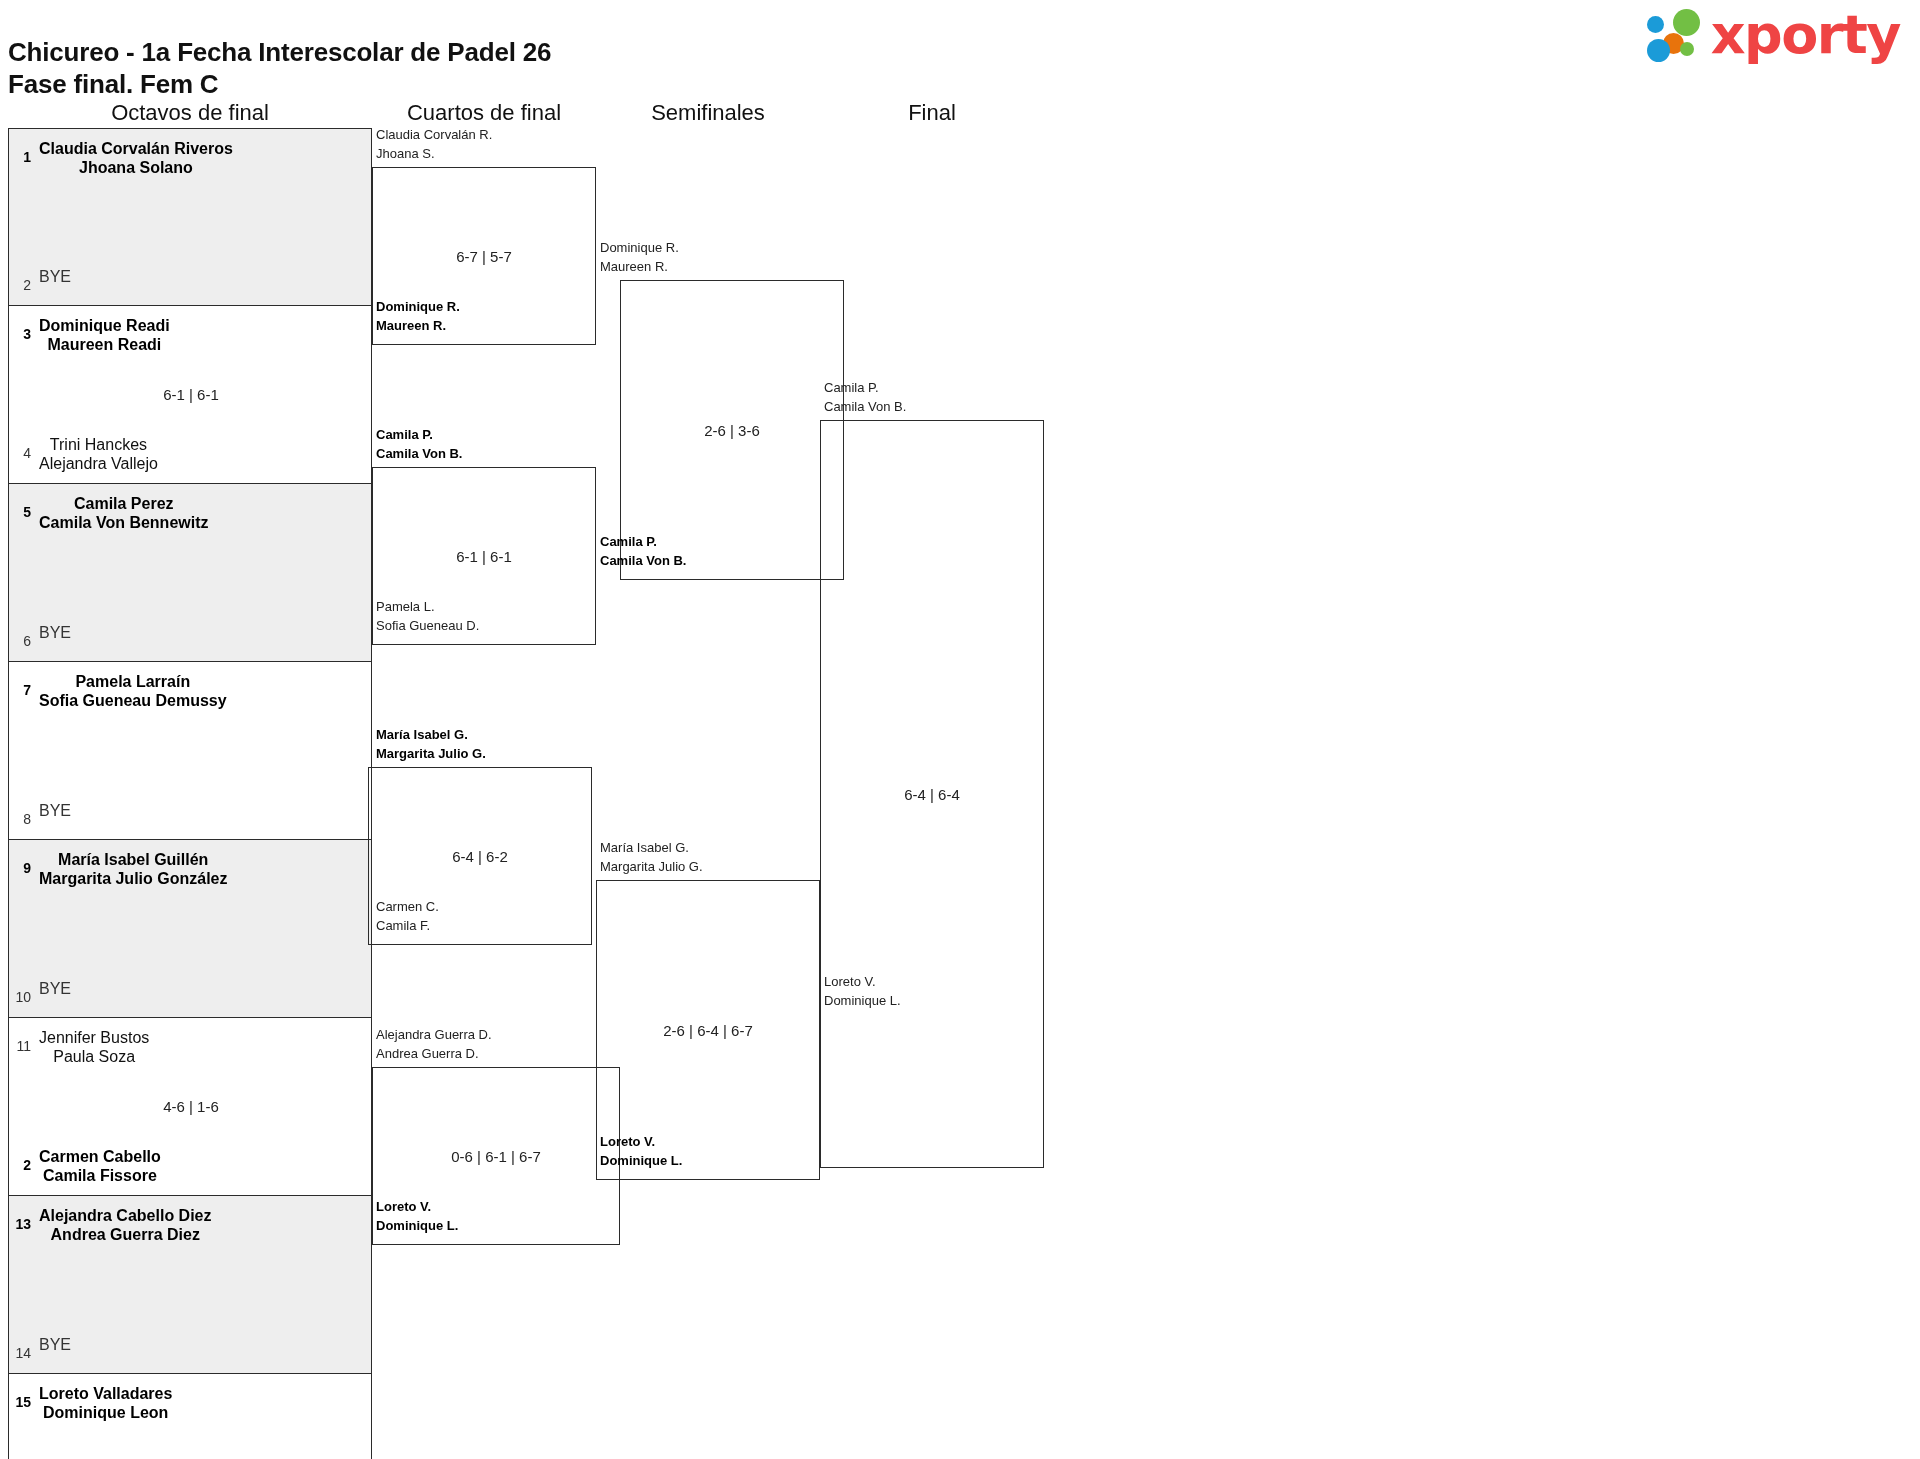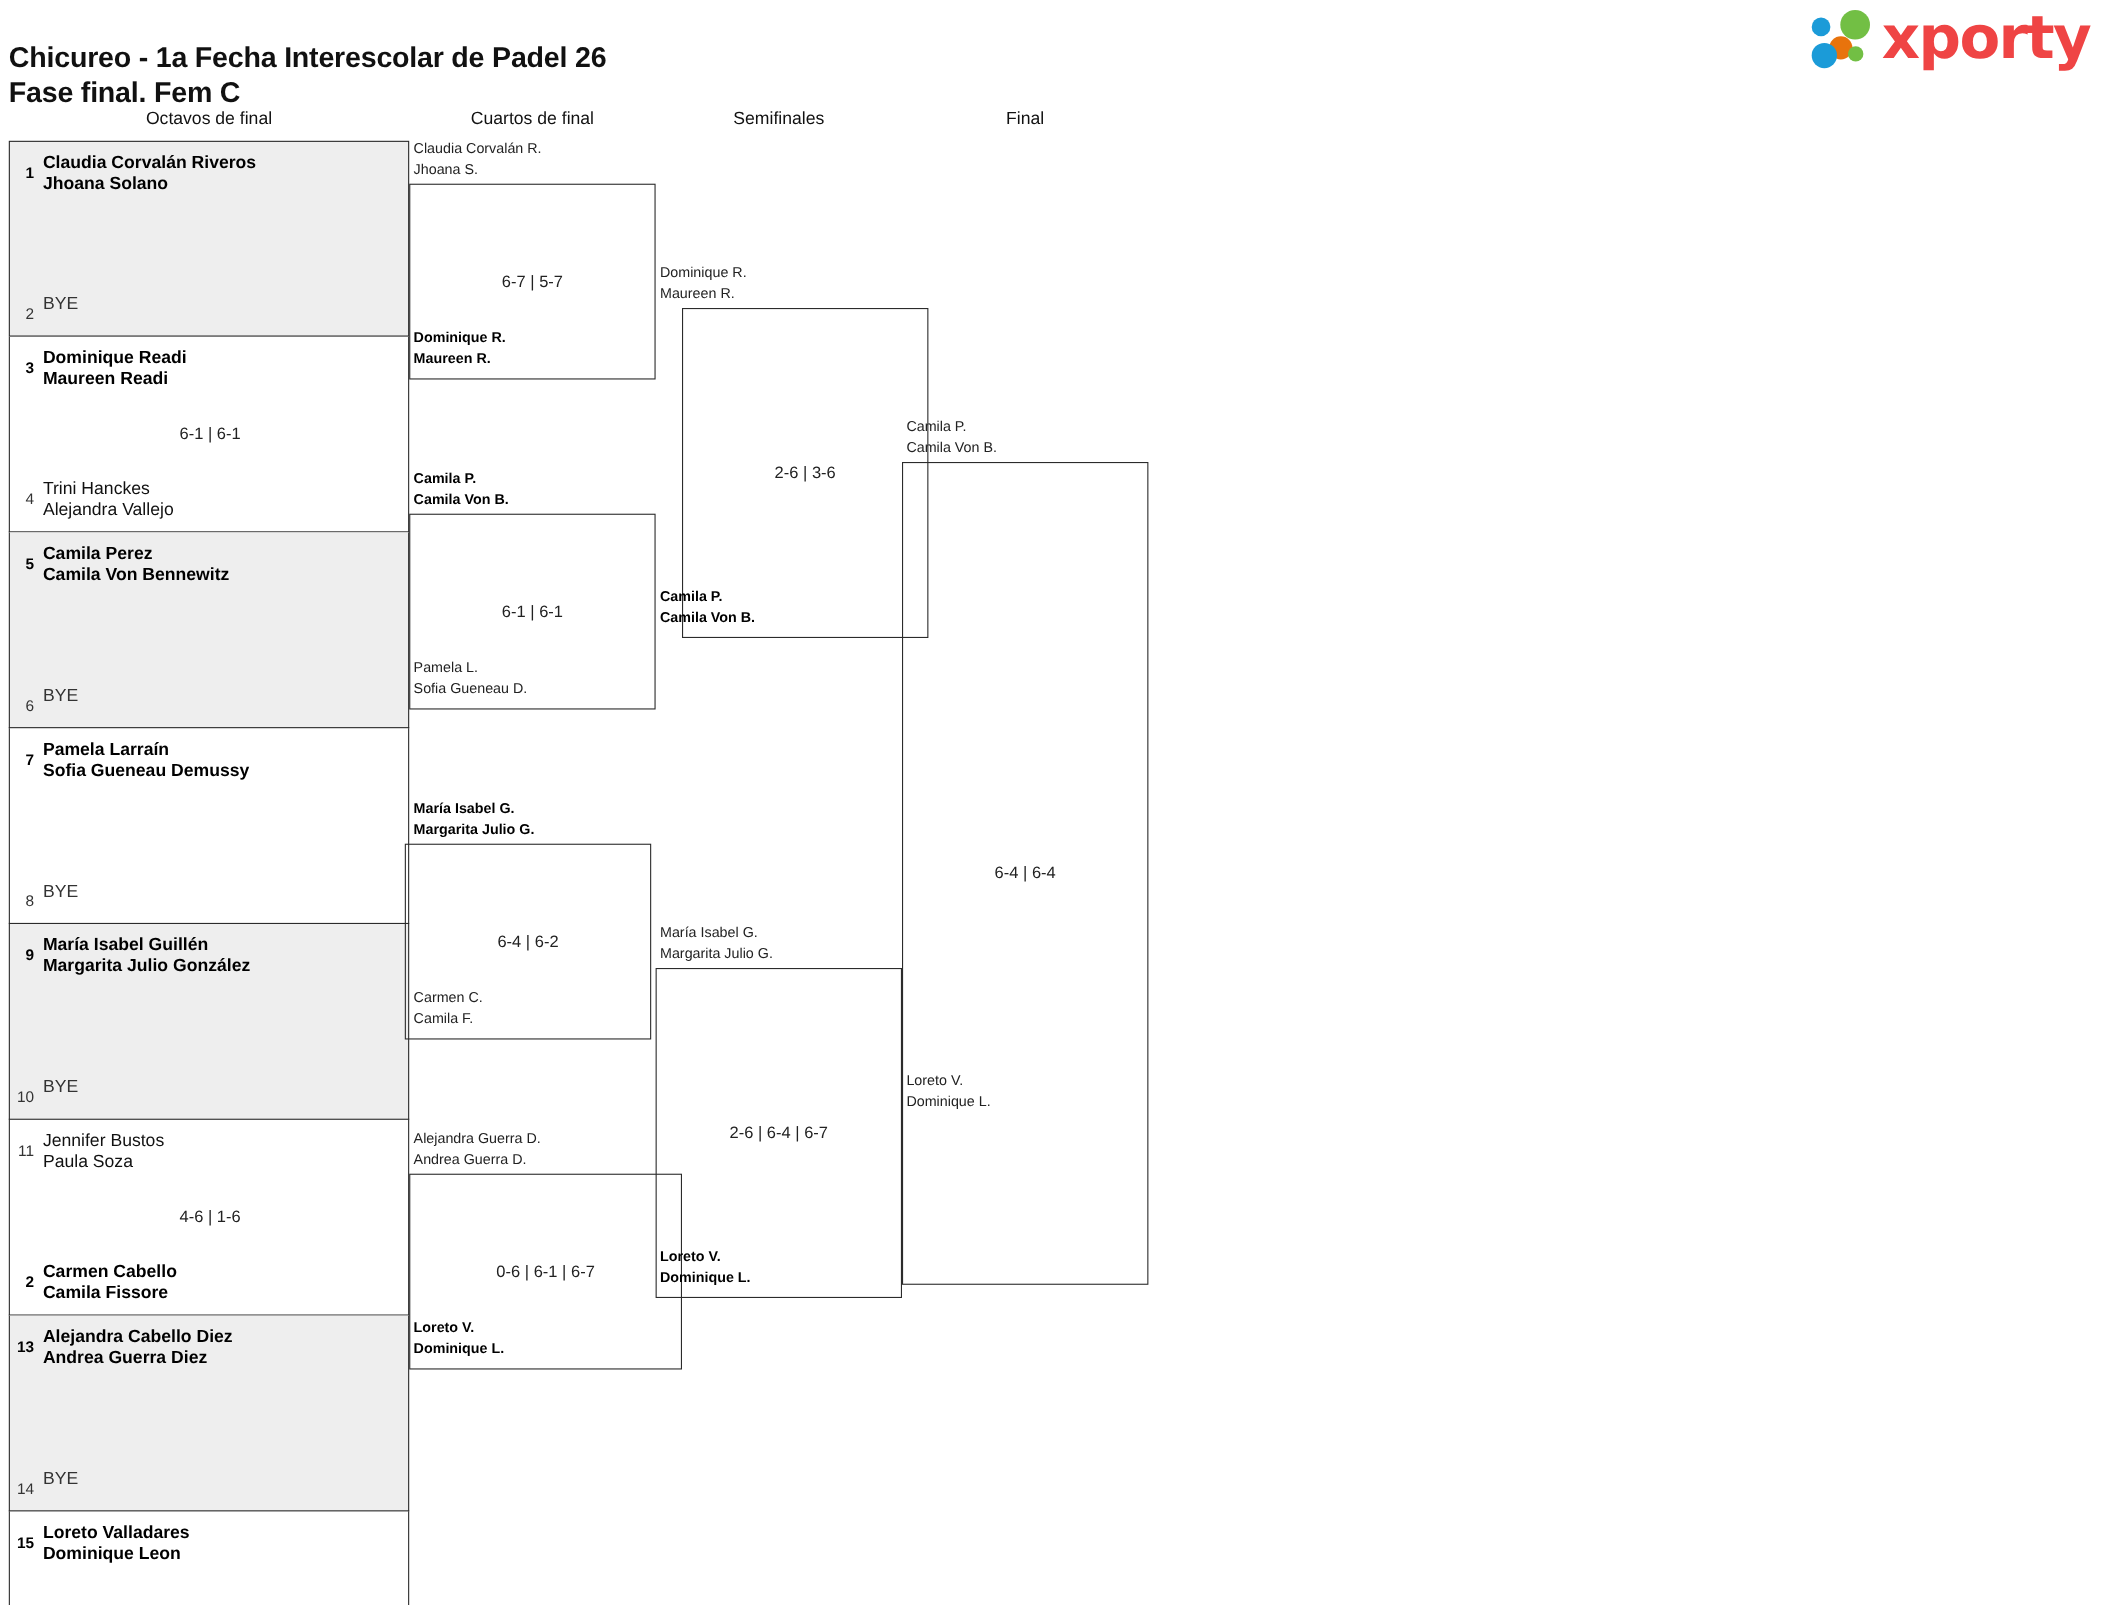--- a/index.html
+++ b/index.html
@@ -32,21 +32,21 @@
   .dot-d{width:23px;height:23px;background:#1b9bd8;left:0px;top:30px;}
   .dot-e{width:14px;height:14px;background:#72bf44;left:33px;top:33px;}
   .logo-word{
     font-size:54px;line-height:54px;font-weight:700;
     color:#ef4444;letter-spacing:-1.5px;
     font-family:"DejaVu Sans","Liberation Sans",sans-serif;
   }
 
   
   .round-head{
-    position:absolute;font-size:16px;color:#111;font-weight:400;
+    position:absolute;font-size:22px;color:#111;font-weight:400;
     text-align:center;white-space:nowrap;
   }
 
   
   .r16{position:absolute;left:8px;top:128px;width:364px;}
   .r16 .pair{
     position:relative;width:364px;height:178px;
     border-left:1px solid #2b2b2b;border-right:1px solid #2b2b2b;
     border-bottom:1px solid #2b2b2b;
     box-sizing:border-box;
@@ -55,21 +55,21 @@
   .r16 .pair.shade{background:#eeeeee;}
   .slot{position:absolute;left:0;width:364px;display:flex;align-items:flex-start;}
   .slot.top{top:10px;}
   .slot.bot{bottom:10px;}
   .seedno{
     width:30px;flex:0 0 30px;text-align:right;padding-right:8px;
     font-size:14px;color:#333;line-height:19px;padding-top:9px;
     box-sizing:border-box;
   }
   .team{font-size:16px;line-height:19px;color:#111;}
-  .team .ln{display:block;white-space:nowrap;}
+  .team .ln{display:block;white-space:nowrap;text-align:center;}
   .bold .team,.bold .seedno{font-weight:700;color:#000;}
   .bye .team{font-size:16px;color:#333;}
   .r16 .score{
     position:absolute;left:0;width:364px;text-align:center;
     font-size:15px;color:#222;
   }
 
   
   .box{
     position:absolute;box-sizing:border-box;

